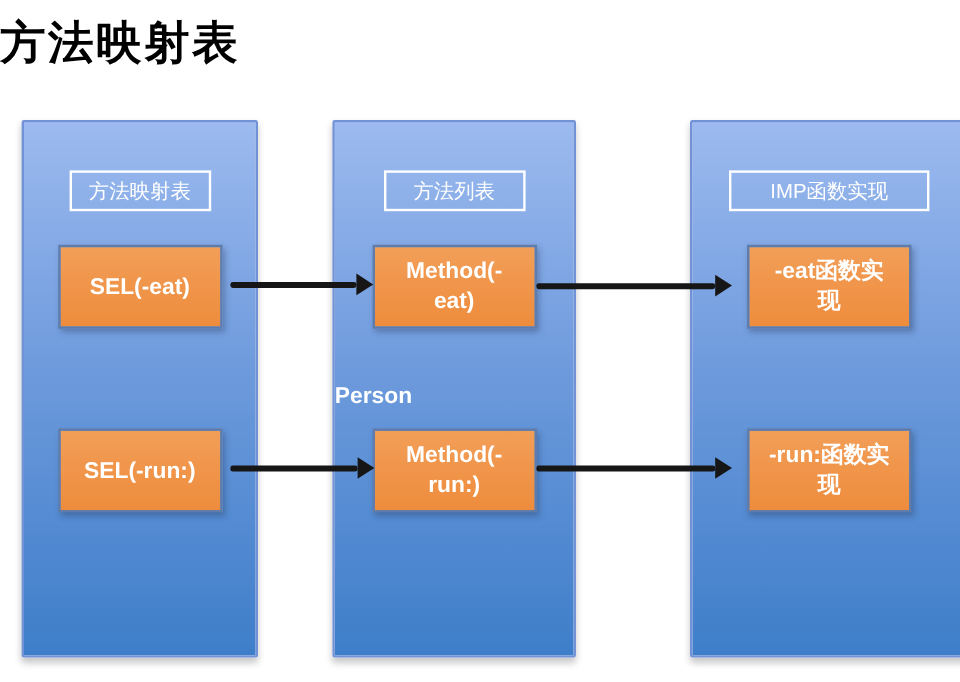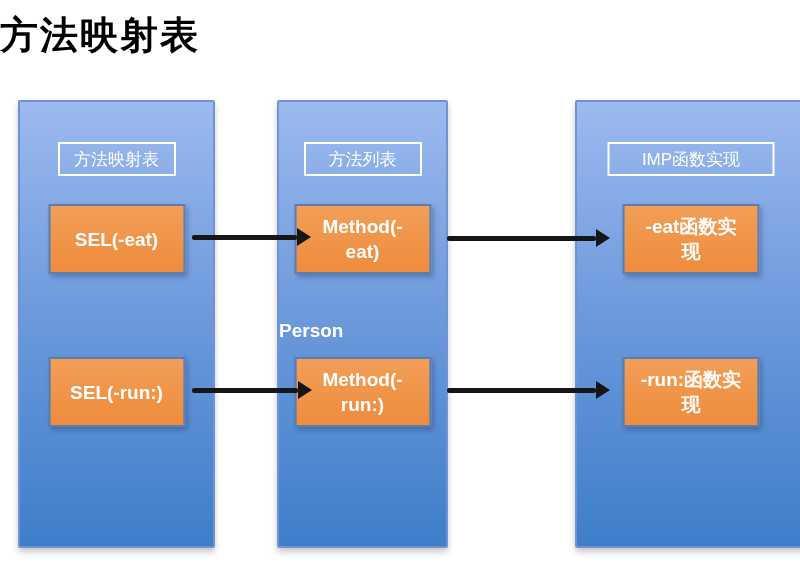--- a/index.html
+++ b/index.html
@@ -26,21 +26,21 @@
     position: absolute;
     top: 100px;
     height: 448px;
     box-sizing: border-box;
     background: linear-gradient(180deg, #9cbaef 0%, #6f9bdd 45%, #3e7ec9 100%);
     border: 2px solid #7292d8;
     border-radius: 2px;
     box-shadow: 0 4px 6px rgba(0,0,0,0.22);
   }
   .col1 { left: 18px;  width: 197px; }
-  .col2 { left: 277px; width: 171px; }
+  .col2 { left: 277px; width: 203px; }
   .col3 { left: 575px; width: 232px; }
   .hdr {
     position: absolute;
     top: 40px;
     left: 50%;
     transform: translateX(-50%);
     width: 118px;
     height: 34px;
     box-sizing: border-box;
     border: 2px solid #ffffff;

